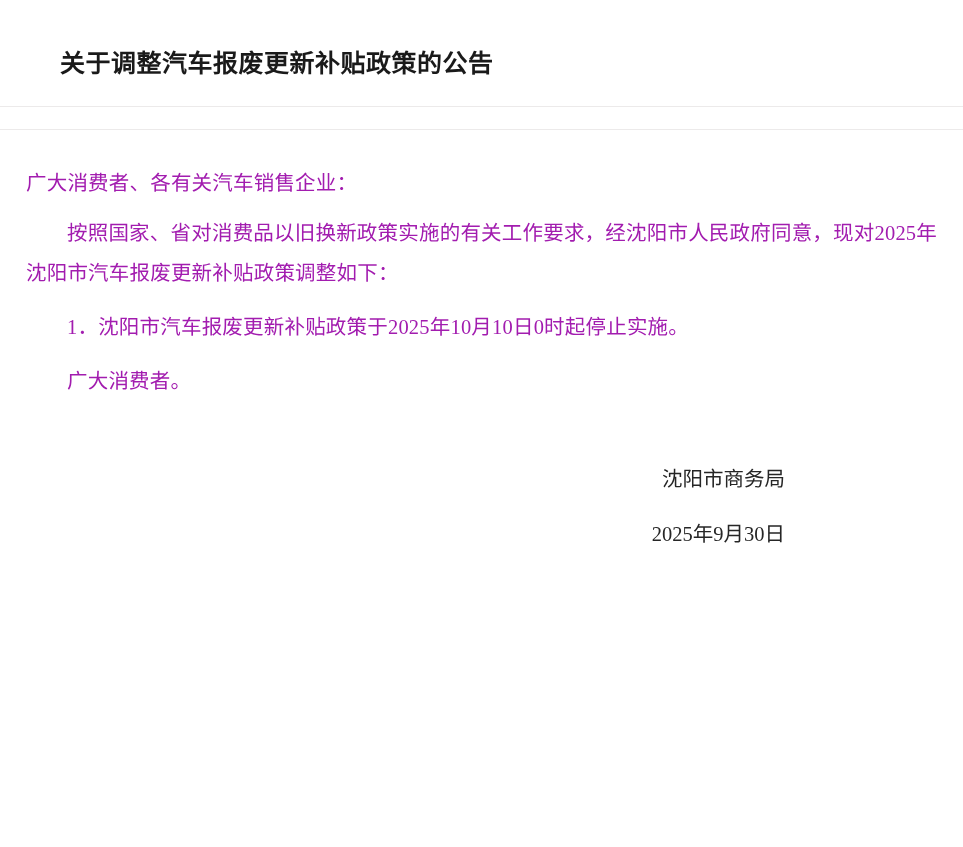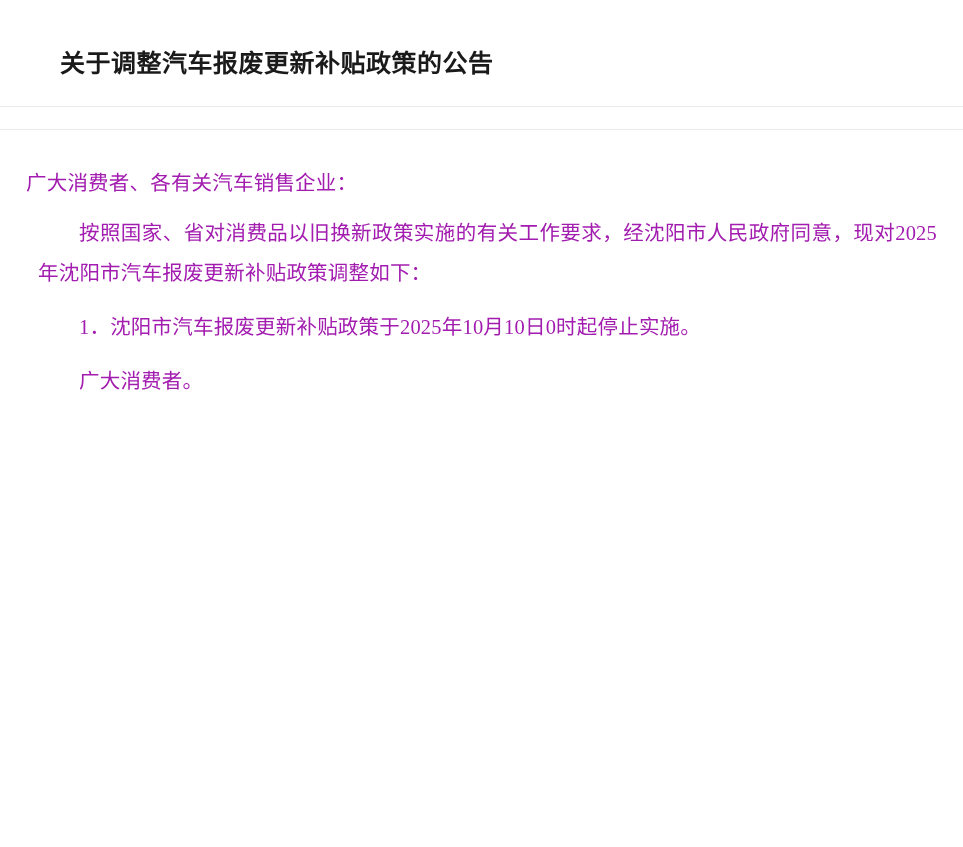--- a/index.html
+++ b/index.html
@@ -66,21 +66,20 @@
     margin: 0 0 14px 0;
     font-size: 20.5px;
     line-height: 1.95;
     color: #a21caf;
     text-align: justify;
     text-justify: inter-ideograph;
     letter-spacing: 0.2px;
   }
   p.indent {
     text-indent: 2em;
-    margin-left: 12px;
   }
   p.salutation {
     text-indent: 0;
     margin-bottom: 10px;
   }
   .signature {
     margin-top: 58px;
     text-align: right;
     padding-right: 152px;
   }
@@ -102,15 +101,19 @@
 
 
   <hr class="meta-rule">
 
   <div class="body-wrap">
     <p class="para salutation">广大消费者、各有关汽车销售企业：</p>
     <p class="para indent">按照国家、省对消费品以旧换新政策实施的有关工作要求，经沈阳市人民政府同意，现对2025年沈阳市汽车报废更新补贴政策调整如下：</p>
     <p class="para indent">1．沈阳市汽车报废更新补贴政策于2025年10月10日0时起停止实施。</p>
     <p class="para indent">广大消费者。</p>
 
+    <div class="signature">
+      <p>沈阳市商务局</p>
+      <p>2025年9月30日</p>
+    </div>
   </div>
 
 </div>
 
 </body></html>

